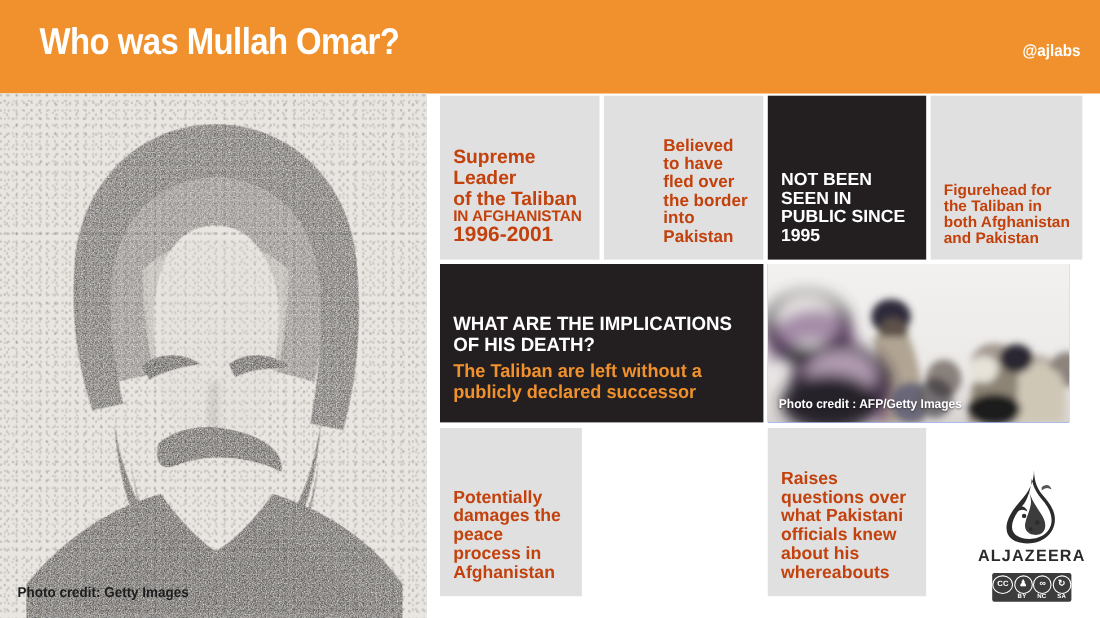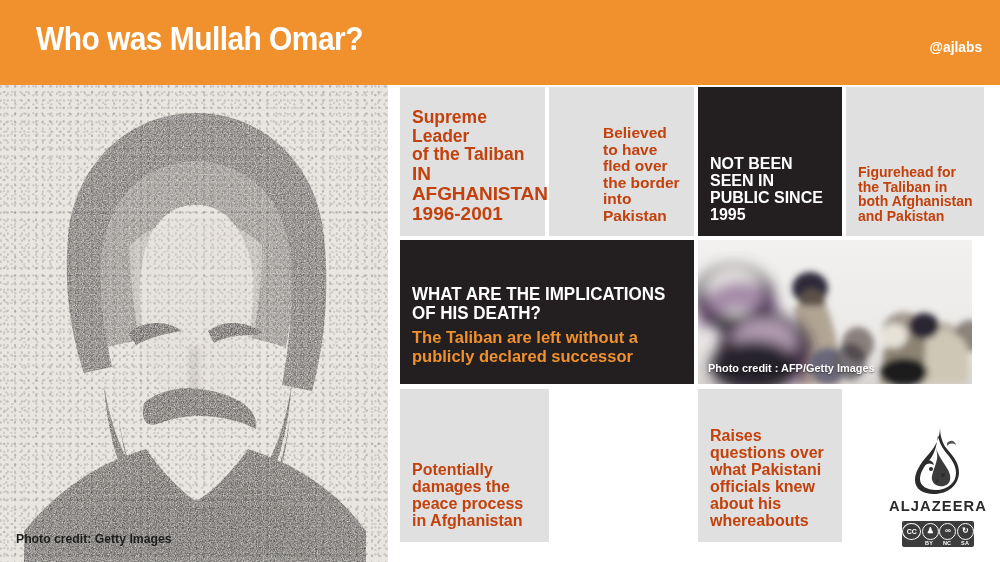--- a/index.html
+++ b/index.html
@@ -74,21 +74,21 @@
   }
   .cell-bottom{bottom:12px;}
 
   
   #c1{left:0;top:0;width:145px;height:149px;}
   #c2{left:149px;top:0;width:145px;height:149px;}
   #c3{left:298px;top:0;width:144px;height:149px;}
   #c4{left:446px;top:0;width:138px;height:149px;}
 
   #c1 .cell-text{font-size:17.5px;}
-  #c1 .sub{font-size:19px;letter-spacing:-0.1px;}
+  #c1 .sub{font-size:14px;letter-spacing:-0.1px;}
   #c1 .years{font-size:19px;}
   #c2 .cell-text{font-size:15.5px;margin-left:42px;}
   #c3 .cell-text{font-size:16px;color:#ffffff;}
   #c4 .cell-text{font-size:14px;}
 
   
   #c5{left:0;top:153px;width:294px;height:144px;}
   #c5 .head{
     position:absolute;left:12px;right:8px;top:45px;
     font-size:17.5px;font-weight:bold;color:#ffffff;line-height:1.1;
@@ -103,21 +103,21 @@
   #c6 svg{position:absolute;left:0;top:0;}
   .afp-credit{
     position:absolute;left:10px;bottom:10px;
     font-size:11.5px;font-weight:bold;color:#ffffff;
     text-shadow:0 1px 2px rgba(0,0,0,.55);
     transform:scaleX(0.95);transform-origin:left center;
     white-space:nowrap;
   }
 
   
-  #c7{left:0;top:302px;width:149px;height:153px;}
+  #c7{left:0;top:302px;width:129px;height:153px;}
   #c8{left:149px;top:302px;width:145px;height:153px;}
   #c9{left:298px;top:302px;width:144px;height:153px;}
   #c7 .cell-text,#c8 .cell-text,#c9 .cell-text{font-size:16px;}
 
   
   .logo-wrap{
     position:absolute;left:888px;top:425px;width:100px;height:120px;
   }
   .logo-mark{display:block;margin:0 auto;}
   .logo-word{

